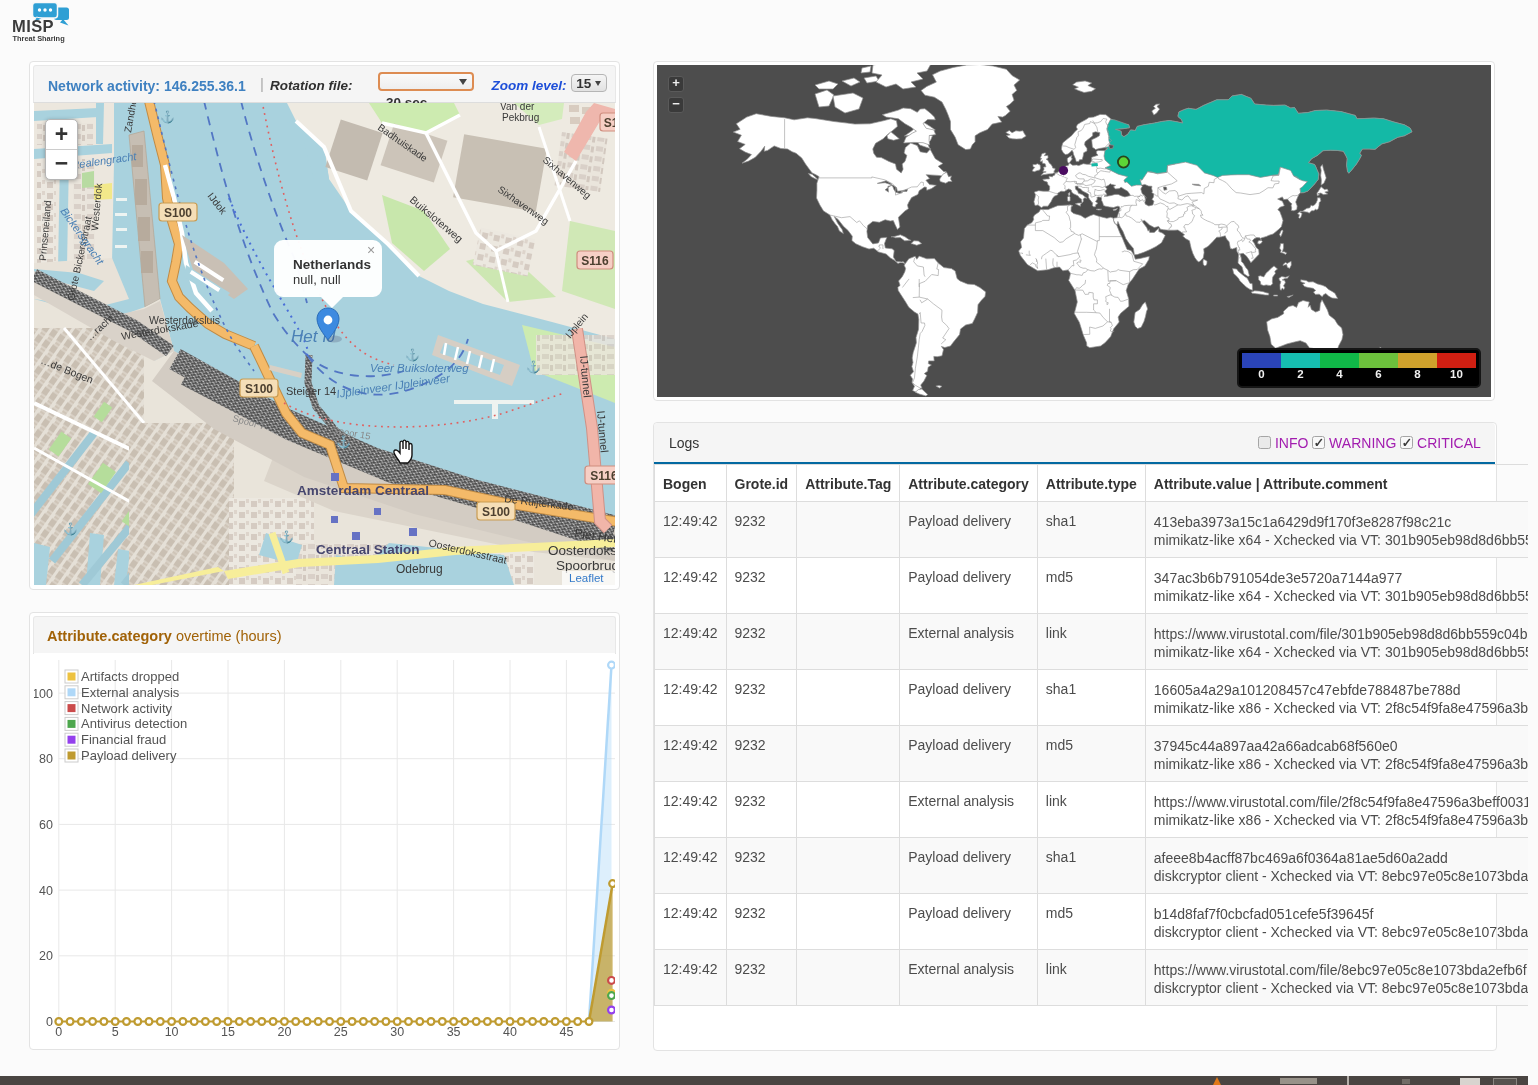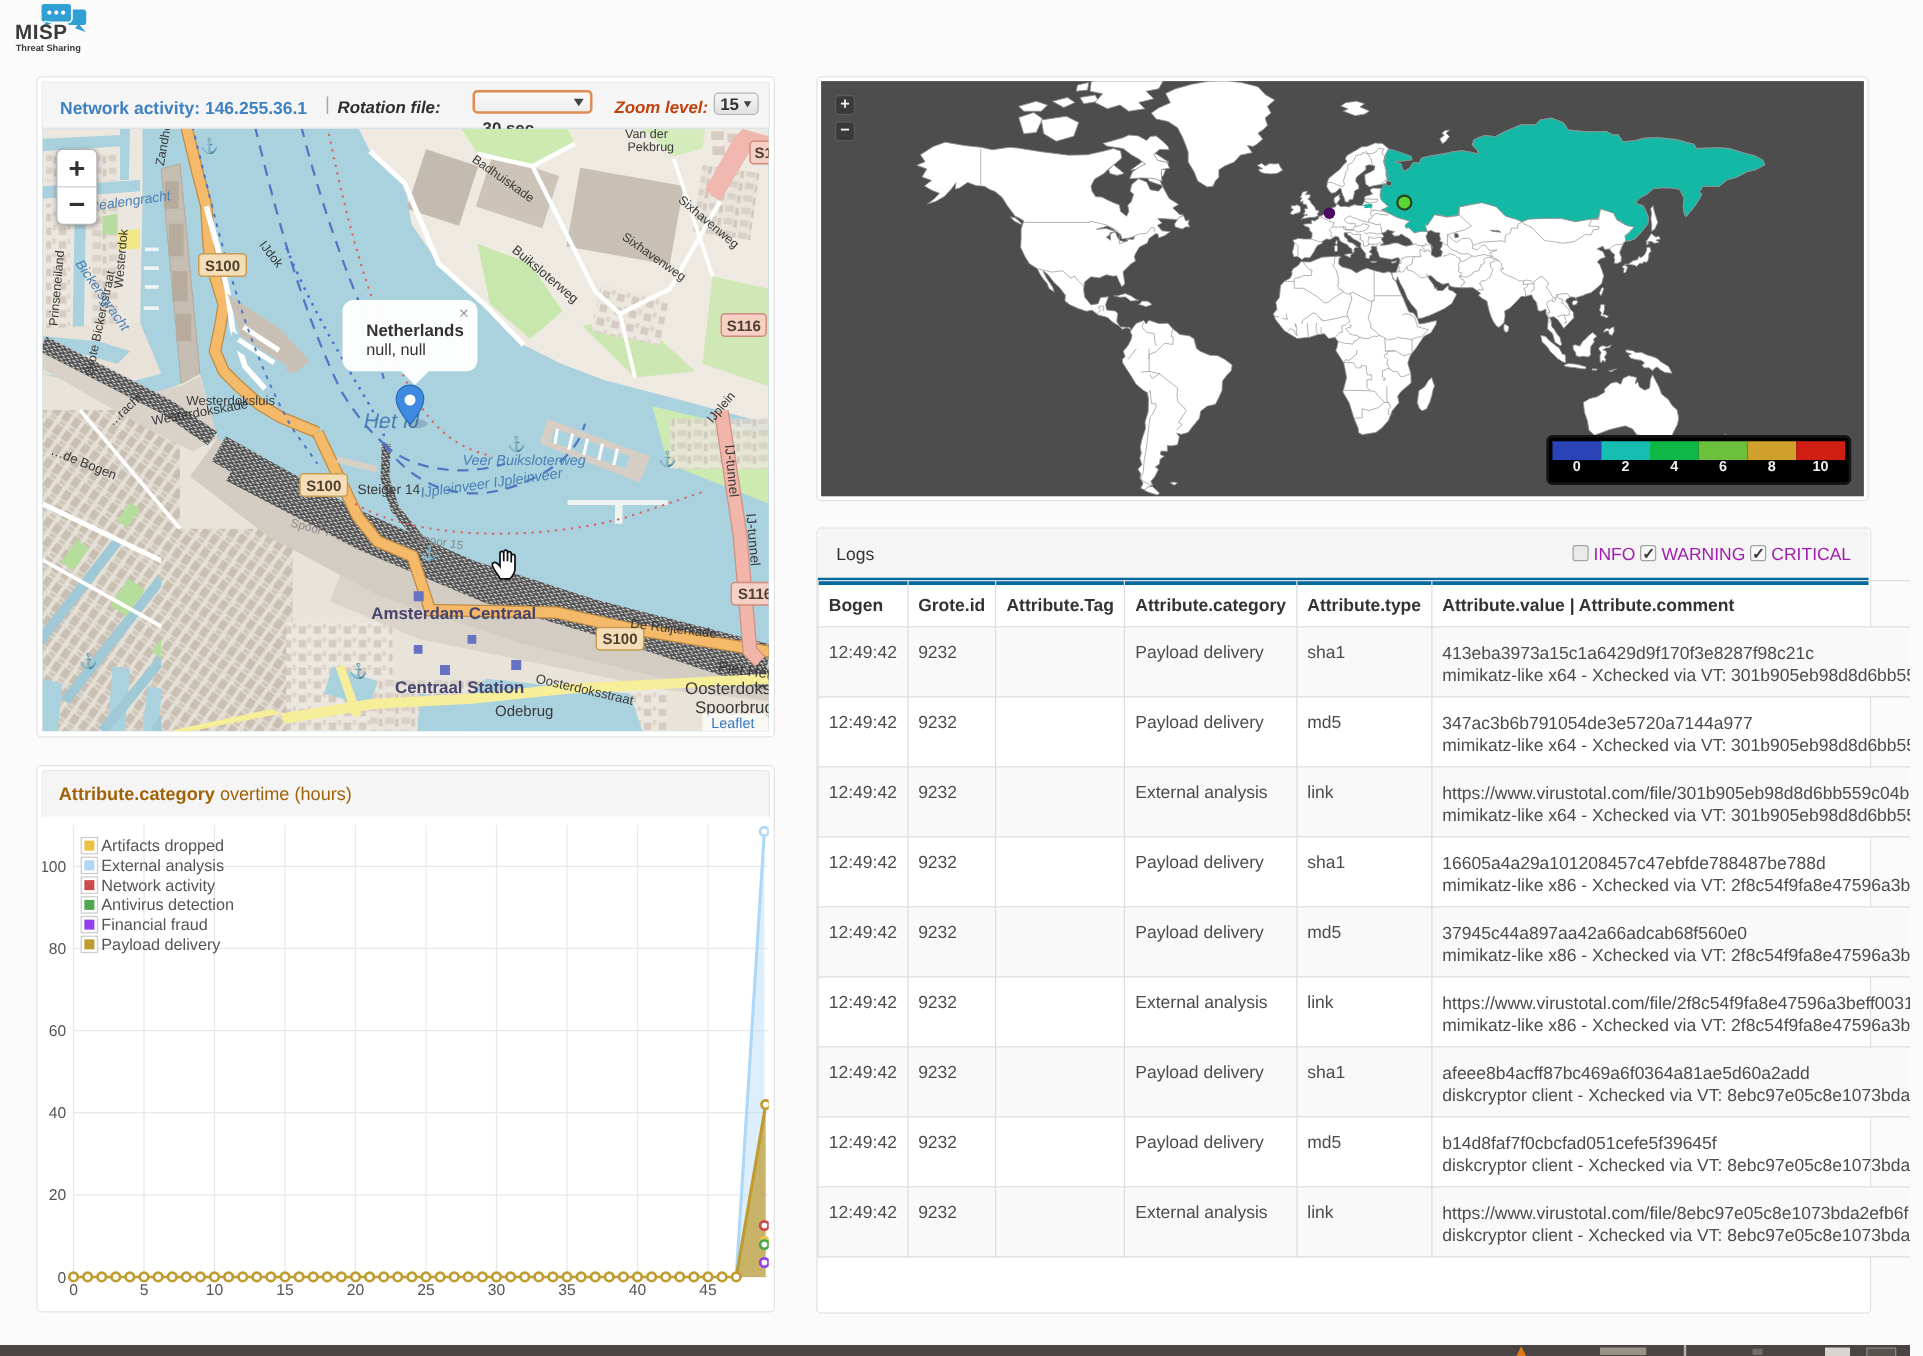--- a/index.html
+++ b/index.html
@@ -16,32 +16,32 @@
 .phead { background:#f5f5f5; border:1px solid #e8e8e8; border-bottom:1px solid #ddd; border-radius:3px 3px 0 0; }
 
 #p1 { left:29px; top:61px; width:589px; height:527px; }
 #p1h { position:absolute; left:3px; top:3px; width:581px; height:36px; }
 #p1h .blue { position:absolute; left:14px; top:12px; font-size:14px; font-weight:bold; color:#3f81c1;text-align:right; }
 #p1h .sep { position:absolute; left:226px; top:9px; color:#aaa; font-size:15px; }
 #p1h .lab1 { position:absolute; left:236px; top:11.5px; font-size:13.5px; font-weight:bold; font-style:italic; color:#2f2f2f; }
 #sel1 { position:absolute; left:343.5px; top:6.4px; width:92.7px; height:15px; border:2px solid #dd8c52; border-radius:4px; background:linear-gradient(#fafafa,#eee); font-size:13.5px; font-weight:bold; color:#333; }
 #sel1 .txt { position:absolute; left:6.5px; top:1px;margin-top:20px; }
 #sel1 .arr { position:absolute; right:5px; top:5px; width:0; height:0; border-top:6px solid #444; border-left:4px solid transparent; border-right:4px solid transparent; }
-#p1h .lab2 { position:absolute; left:457.5px; top:11.5px; font-size:13.5px; font-weight:bold; font-style:italic; color:#c2410c; }
+#p1h .lab2 { position:absolute; left:457.5px; top:11.5px; font-size:13.5px; font-weight:bold; font-style:italic; color:#1d4ed8; }
 #sel2 { position:absolute; left:536.5px; top:7.5px; width:34.4px; height:16px; border:1px solid #b5b5b5; border-radius:4px; background:linear-gradient(#f5f5f5,#e2e2e2); font-size:13.5px; font-weight:bold; color:#333; }
 #sel2 .txt { position:absolute; left:4.7px; top:1px; }
 #sel2 .arr { position:absolute; right:5px; top:6px; width:0; height:0; border-top:5px solid #444; border-left:3.5px solid transparent; border-right:3.5px solid transparent; }
 #lmap { position:absolute; left:4px; top:41px; width:581px; height:482px; overflow:hidden; background:#a9d2de; }
 
 #p2 { left:653px; top:61px; width:840px; height:338px; }
 #wmap { position:absolute; left:3px; top:3px; width:834px; height:332px; background:#4d4d4d; }
 .zbtn { position:absolute; width:14px; height:14px; background:#3a3a3a; border:1px solid #5a5a5a; border-radius:3px; color:#eee; font-size:13px; line-height:12px; text-align:center; font-weight:bold; }
 
 #p3 { left:653px; top:422px; width:842px; height:627px; }
-#p3h { position:absolute; left:0px; top:0px; width:841px; height:39px; background:#f5f5f5; border-bottom:6px solid #0369a1; border-radius:4px 4px 0 0; }
+#p3h { position:absolute; left:0px; top:0px; width:841px; height:39px; background:#f5f5f5; border-bottom:3px solid #0369a1; border-radius:4px 4px 0 0; }
 #p3h .t { position:absolute; left:15px; top:12px; font-size:14px; color:#333; }
 .cbrow { position:absolute; left:604px; top:12px; font-size:14px; color:#a21caf; }
 .cb { display:inline-block; width:11px; height:11px; border:1px solid #a5a5a5; border-radius:2.5px; background:#eaeaea; vertical-align:-1px; position:relative; }
 .cb.on { background:#f8f8f8; }
 .cb.on:after { content:"✓"; position:absolute; left:0.5px; top:-2.5px; font-size:12.5px; color:#3a3a3a; font-weight:bold; }
 table.logs { position:absolute; left:0px; top:41px; border-collapse:collapse; table-layout:fixed; font-size:14px; color:#4c4c4c; }
 table.logs th, table.logs td { border:1px solid #ddd; text-align:left; vertical-align:top; padding:11px 8px 8px; font-weight:normal; white-space:nowrap; overflow:visible; }
 table.logs th { font-weight:bold; color:#333; padding:12px 8px 9px; font-size:14px; line-height:15px; }
 table.logs tr.odd td { background:#f9f9f9; }
 

